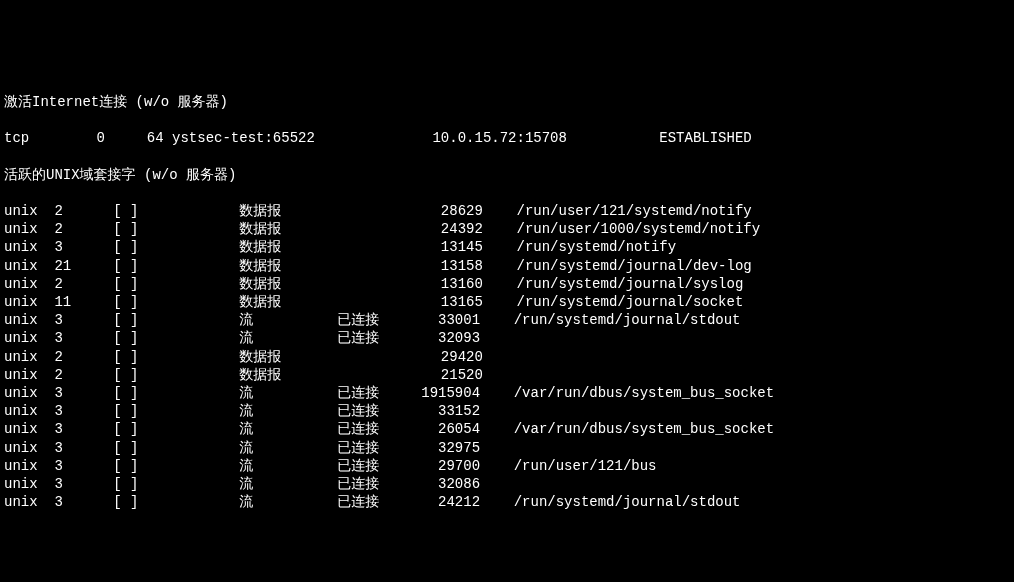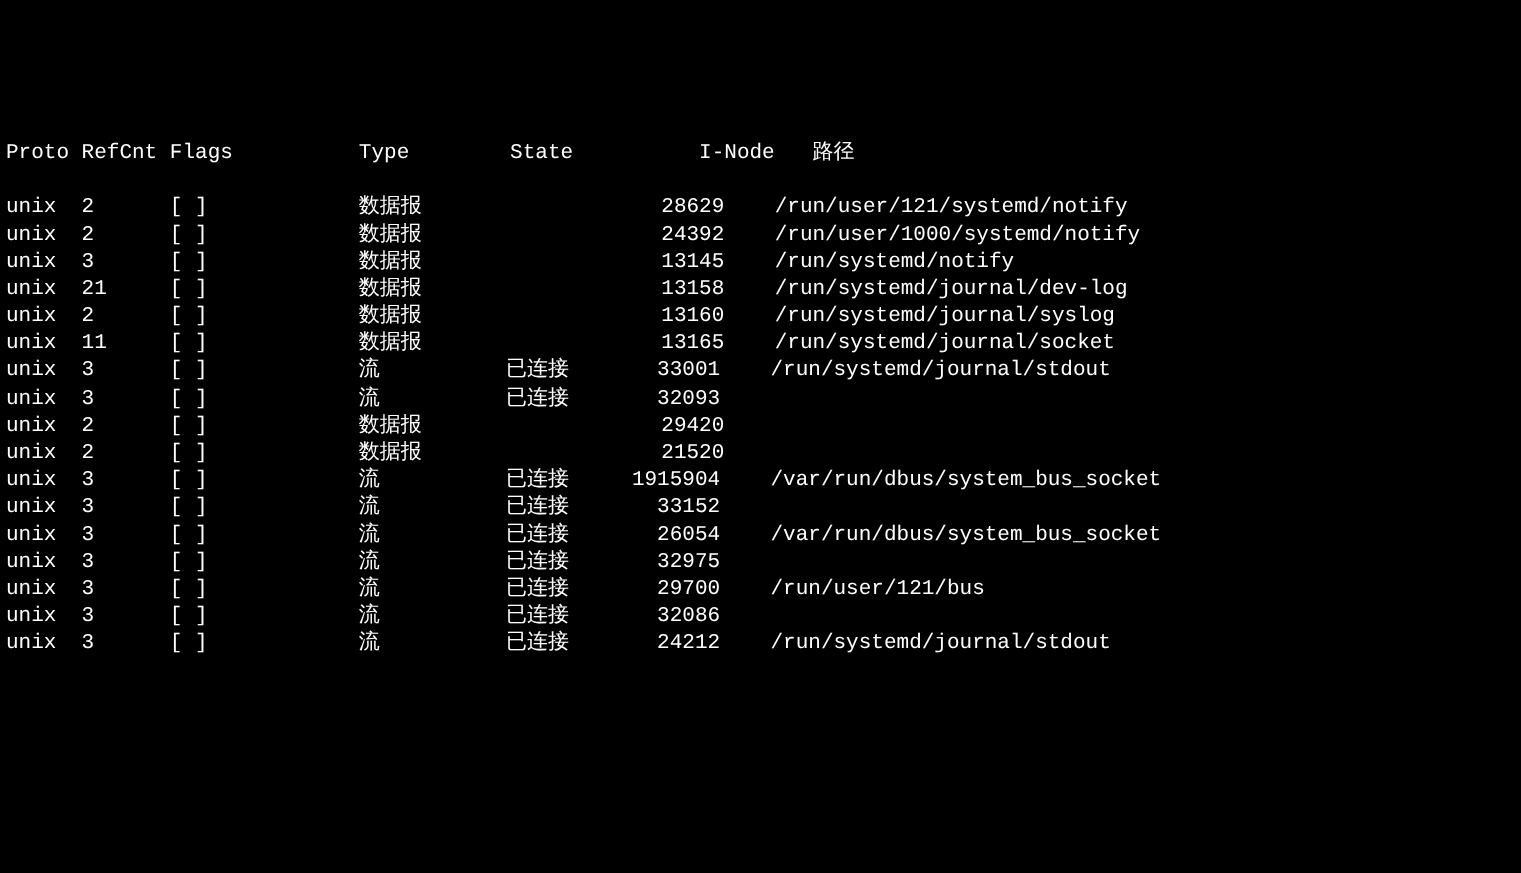--- a/index.html
+++ b/index.html
@@ -24,18 +24,20 @@
     .line {
       white-space: pre;
     }
   </style>
 </head>
 <body>
 
 
 
 <div class="terminal">
-<div class="line" id="s2-header">Proto RefCnt Flags          Type        State          I-Node   路径</div>
+<div class="line">激活Internet连接 (w/o 服务器)</div>
+<div id="s1-rows"><div class="line">tcp        0     64 ystsec-test:65522              10.0.15.72:15708           ESTABLISHED</div></div>
+<div class="line">活跃的UNIX域套接字 (w/o 服务器)</div>
 <div id="s2-rows"><div class="line">unix  2      [ ]            数据报                   28629    /run/user/121/systemd/notify</div><div class="line">unix  2      [ ]            数据报                   24392    /run/user/1000/systemd/notify</div><div class="line">unix  3      [ ]            数据报                   13145    /run/systemd/notify</div><div class="line">unix  21     [ ]            数据报                   13158    /run/systemd/journal/dev-log</div><div class="line">unix  2      [ ]            数据报                   13160    /run/systemd/journal/syslog</div><div class="line">unix  11     [ ]            数据报                   13165    /run/systemd/journal/socket</div><div class="line">unix  3      [ ]            流          已连接       33001    /run/systemd/journal/stdout</div><div class="line">unix  3      [ ]            流          已连接       32093    </div><div class="line">unix  2      [ ]            数据报                   29420    </div><div class="line">unix  2      [ ]            数据报                   21520    </div><div class="line">unix  3      [ ]            流          已连接     1915904    /var/run/dbus/system_bus_socket</div><div class="line">unix  3      [ ]            流          已连接       33152    </div><div class="line">unix  3      [ ]            流          已连接       26054    /var/run/dbus/system_bus_socket</div><div class="line">unix  3      [ ]            流          已连接       32975    </div><div class="line">unix  3      [ ]            流          已连接       29700    /run/user/121/bus</div><div class="line">unix  3      [ ]            流          已连接       32086    </div><div class="line">unix  3      [ ]            流          已连接       24212    /run/systemd/journal/stdout</div></div>
 </div>
 
 
 
 
 </body></html>

